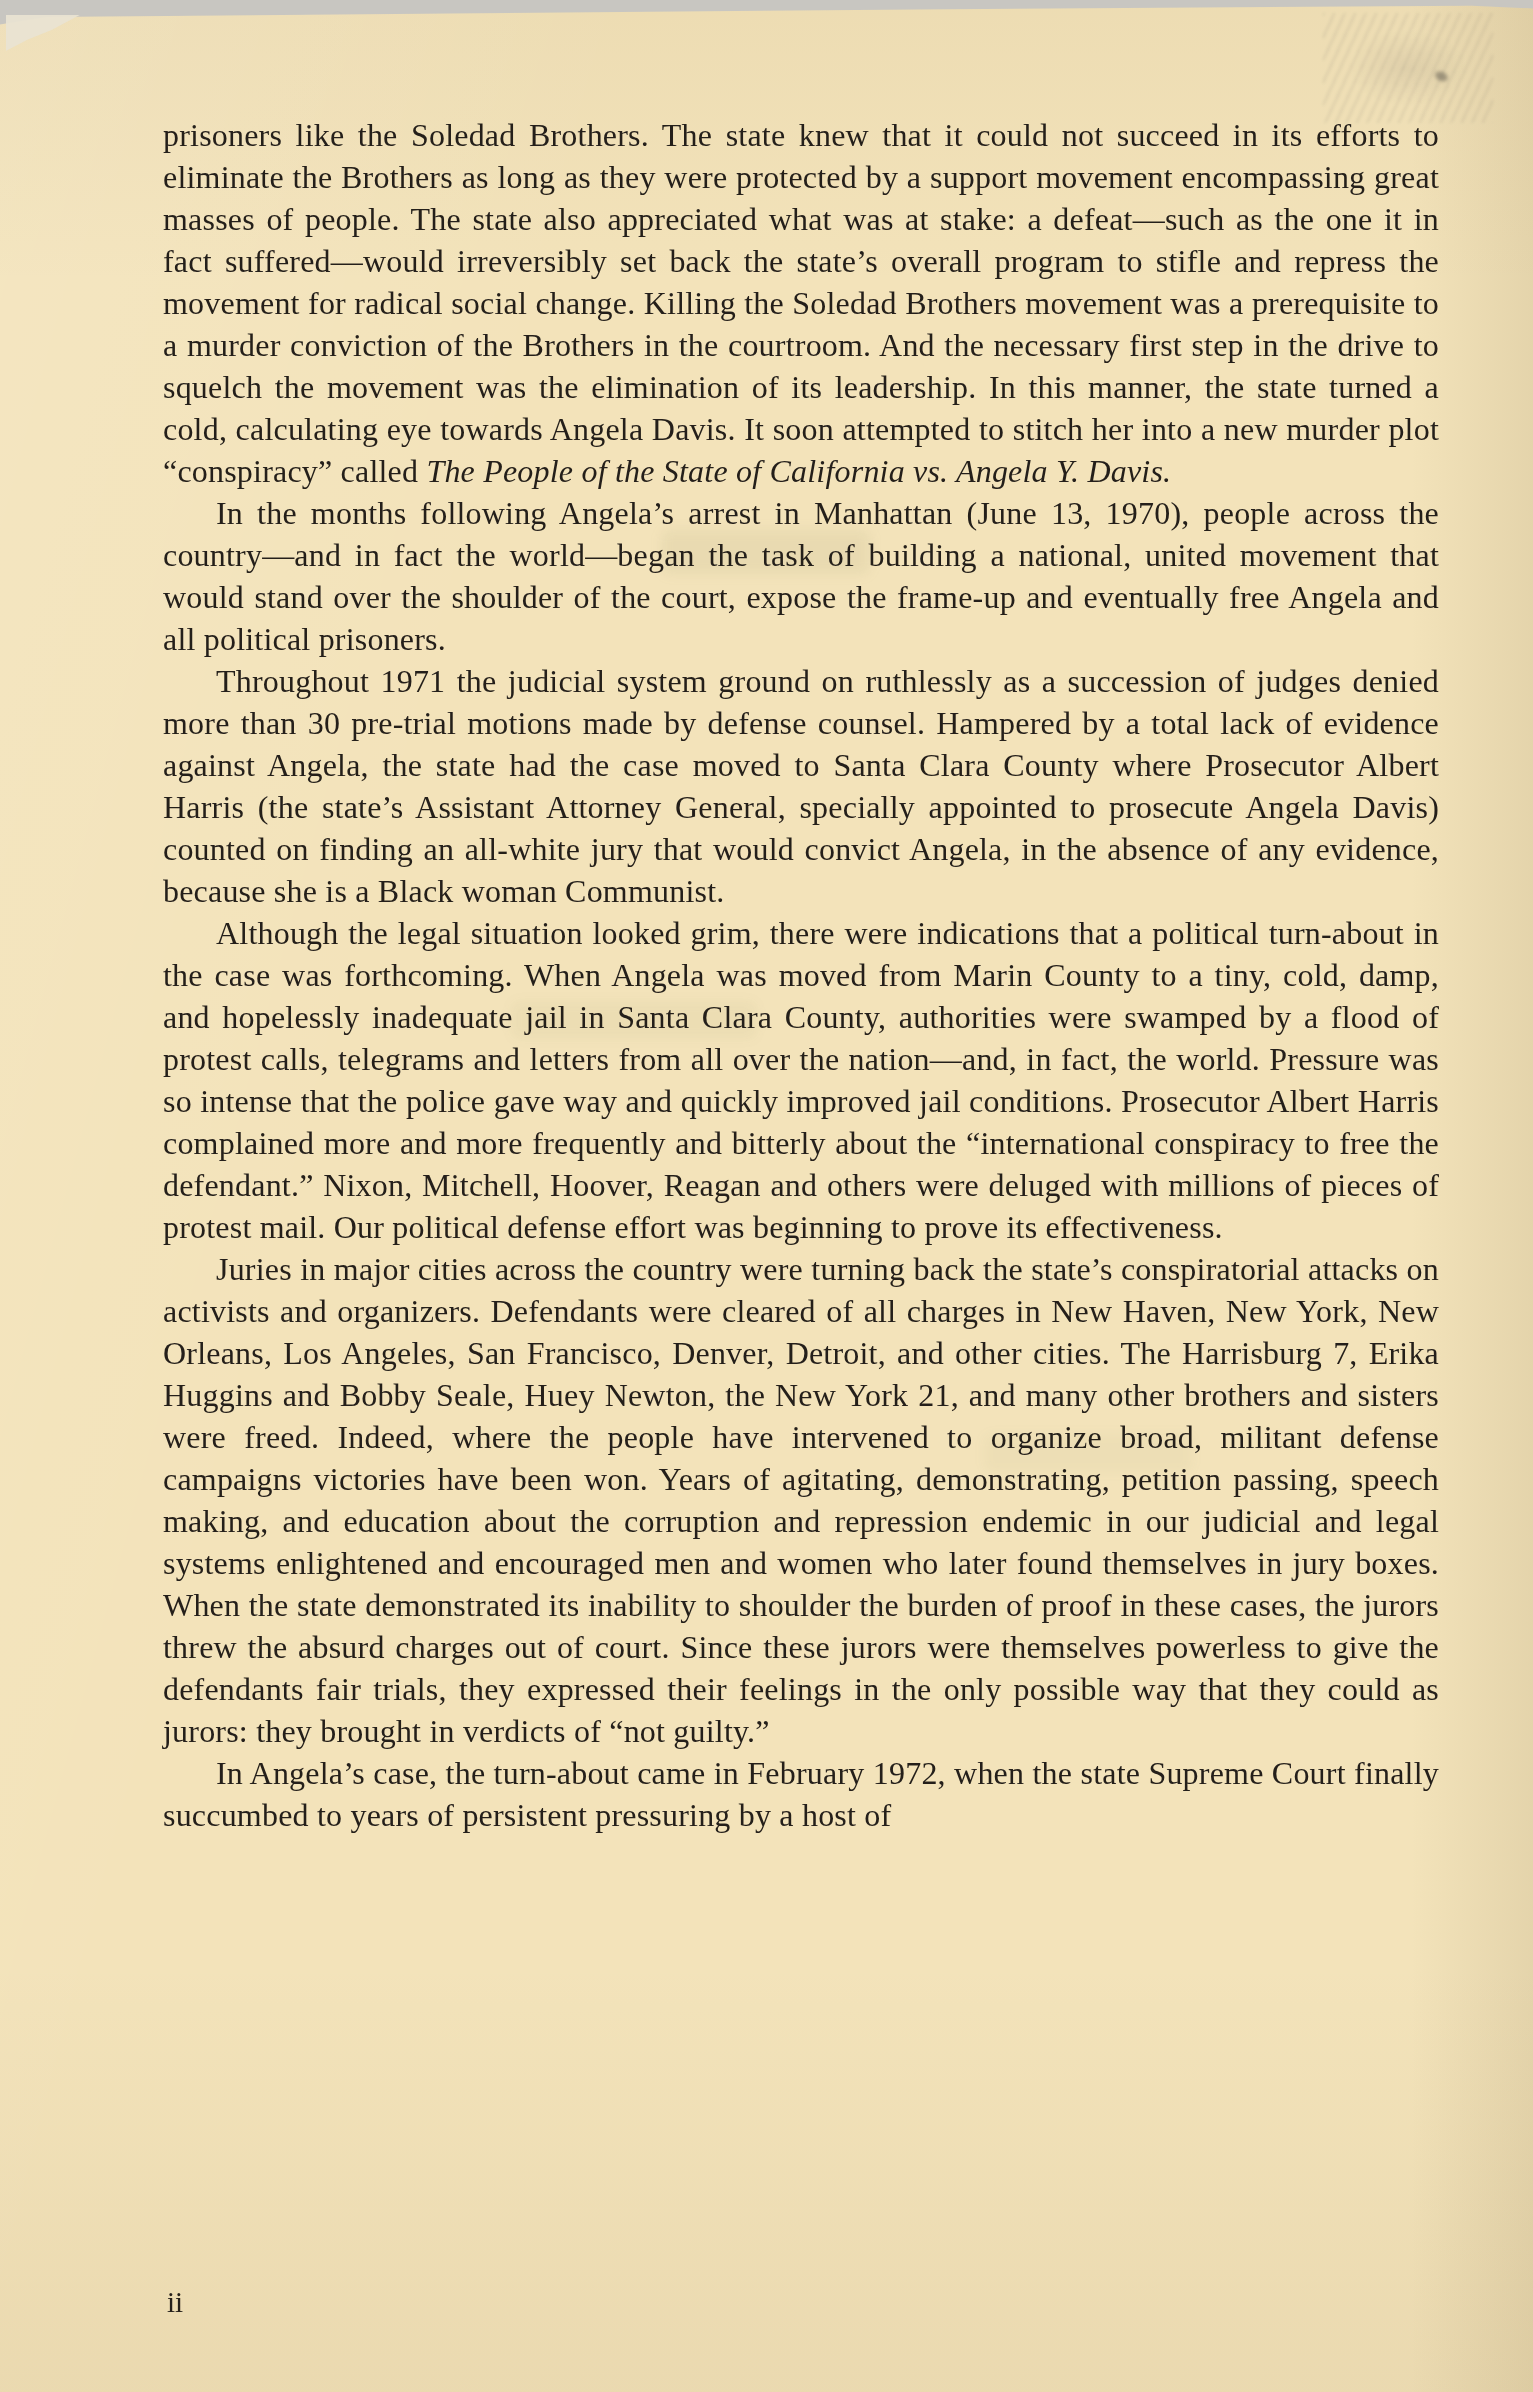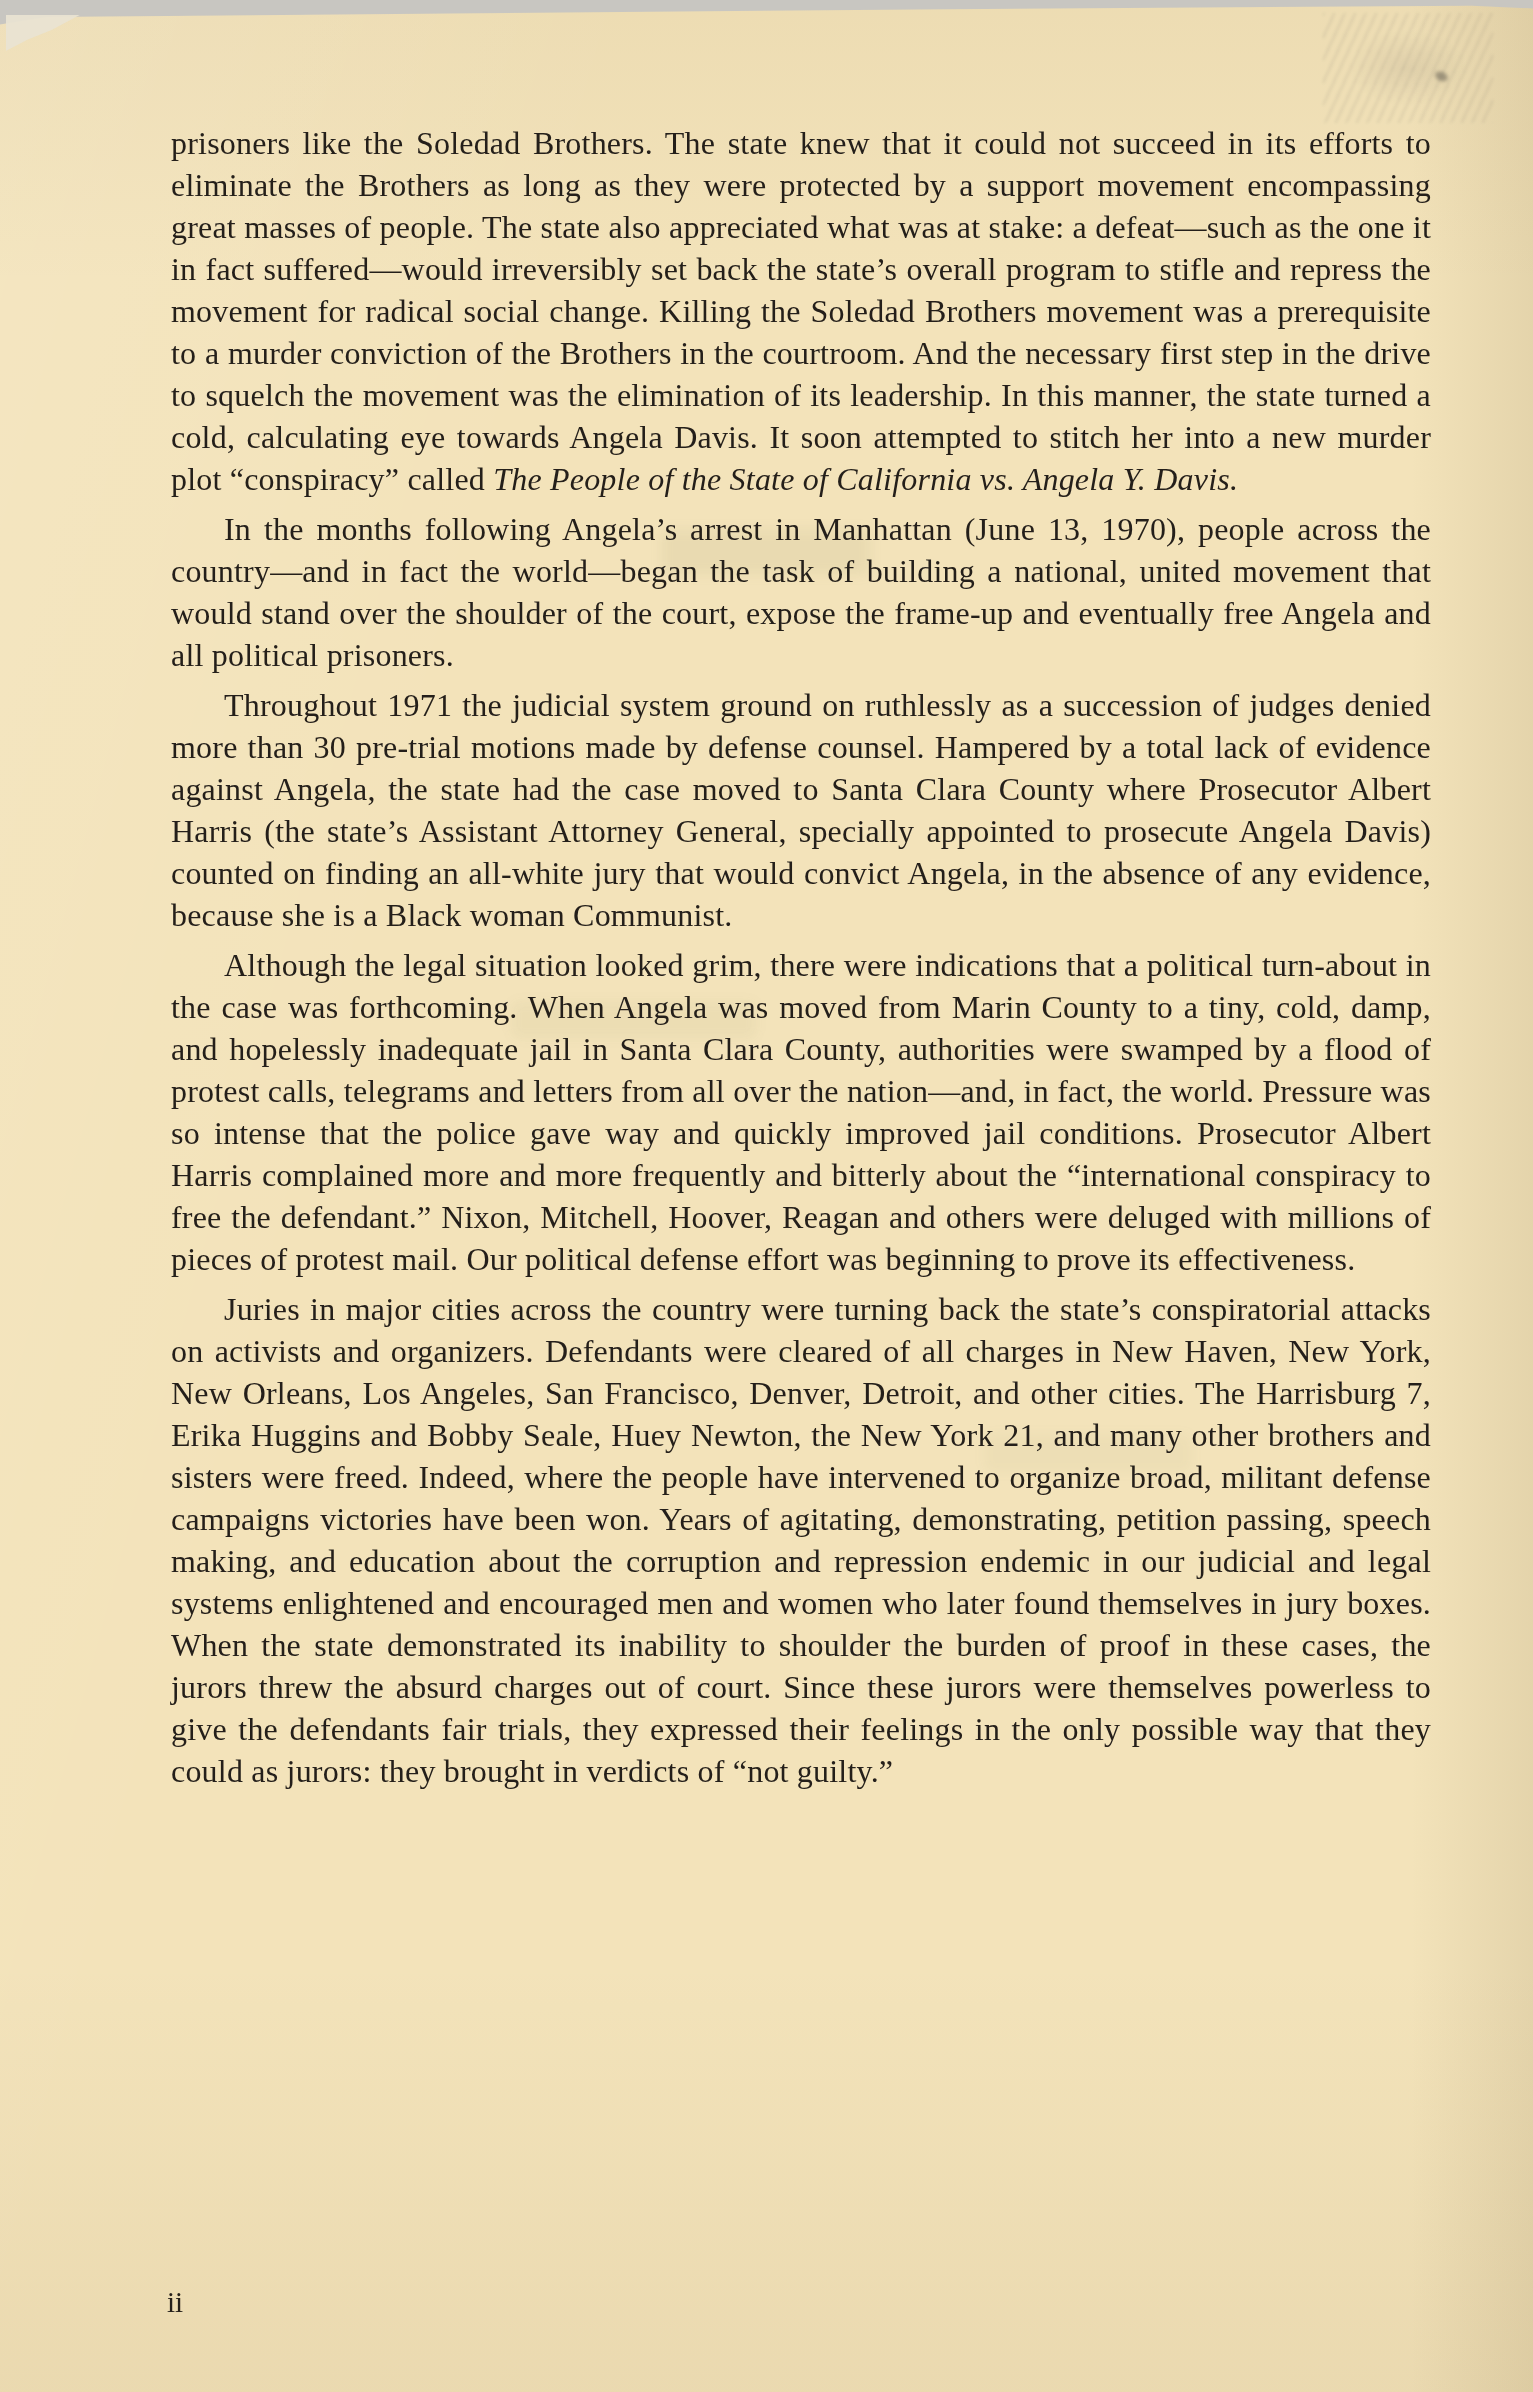--- a/index.html
+++ b/index.html
@@ -46,21 +46,21 @@
   }
   .ghost.g1{left:662px;top:530px;width:208px;height:44px;}
   .ghost.g2{left:511px;top:1001px;width:246px;height:38px;opacity:.7;}
   .ghost.g3{left:984px;top:1434px;width:208px;height:38px;opacity:.6;}
   .text-block{
     position:absolute;left:163px;top:114px;width:1276px;
     font-size:32px;line-height:42px;color:var(--ink);
     text-align:justify;
     letter-spacing:0.2px;
   }
-  .text-block p{margin:8px;padding:0;}
+  .text-block p{margin:0;padding:0;}
   .text-block p.indent{text-indent:53px;}
   .text-block .italic{font-style:italic;}
   .page-number{
     position:absolute;left:167px;top:2286px;
     font-size:29px;color:var(--ink);
   }
 </style>
 </head>
 <body>
 
@@ -70,16 +70,17 @@
   <div class="smudge"></div>
   <div class="ghost g1"></div>
   <div class="ghost g2"></div>
   <div class="ghost g3"></div>
   <div class="text-block">
       <p><span>prisoners like the Soledad Brothers. The state knew that it could not succeed in its efforts to eliminate the Brothers as long as they were protected by a support movement encompassing great masses of people. The state also appreciated what was at stake: a defeat—such as the one it in fact suffered—would irreversibly set back the state’s overall program to stifle and repress the movement for radical social change. Killing the Soledad Brothers movement was a prerequisite to a murder conviction of the Brothers in the courtroom. And the necessary first step in the drive to squelch the movement was the elimination of its leadership. In this manner, the state turned a cold, calculating eye towards Angela Davis. It soon attempted to stitch her into a new murder plot “conspiracy” called </span><span class="italic">The People of the State of California vs. Angela Y. Davis.</span></p>
       <p class="indent"><span>In the months following Angela’s arrest in Manhattan (June 13, 1970), people across the country—and in fact the world—began the task of building a national, united movement that would stand over the shoulder of the court, expose the frame-up and eventually free Angela and all political prisoners.</span></p>
       <p class="indent"><span>Throughout 1971 the judicial system ground on ruthlessly as a succession of judges denied more than 30 pre-trial motions made by defense counsel. Hampered by a total lack of evidence against Angela, the state had the case moved to Santa Clara County where Prosecutor Albert Harris (the state’s Assistant Attorney General, specially appointed to prosecute Angela Davis) counted on finding an all-white jury that would convict Angela, in the absence of any evidence, because she is a Black woman Communist.</span></p>
       <p class="indent"><span>Although the legal situation looked grim, there were indications that a political turn-about in the case was forthcoming. When Angela was moved from Marin County to a tiny, cold, damp, and hopelessly inadequate jail in Santa Clara County, authorities were swamped by a flood of protest calls, telegrams and letters from all over the nation—and, in fact, the world. Pressure was so intense that the police gave way and quickly improved jail conditions. Prosecutor Albert Harris complained more and more frequently and bitterly about the “international conspiracy to free the defendant.” Nixon, Mitchell, Hoover, Reagan and others were deluged with millions of pieces of protest mail. Our political defense effort was beginning to prove its effectiveness.</span></p>
       <p class="indent"><span>Juries in major cities across the country were turning back the state’s conspiratorial attacks on activists and organizers. Defendants were cleared of all charges in New Haven, New York, New Orleans, Los Angeles, San Francisco, Denver, Detroit, and other cities. The Harrisburg 7, Erika Huggins and Bobby Seale, Huey Newton, the New York 21, and many other brothers and sisters were freed. Indeed, where the people have intervened to organize broad, militant defense campaigns victories have been won. Years of agitating, demonstrating, petition passing, speech making, and education about the corruption and repression endemic in our judicial and legal systems enlightened and encouraged men and women who later found themselves in jury boxes. When the state demonstrated its inability to shoulder the burden of proof in these cases, the jurors threw the absurd charges out of court. Since these jurors were themselves powerless to give the defendants fair trials, they expressed their feelings in the only possible way that they could as jurors: they brought in verdicts of “not guilty.”</span></p>
+      <p class="indent"><span>In Angela’s case, the turn-about came in February 1972, when the state Supreme Court finally succumbed to years of persistent pressuring by a host of</span></p>
     </div>
   <div class="page-number">ii</div>
 </div>
 
 
 </body></html>

